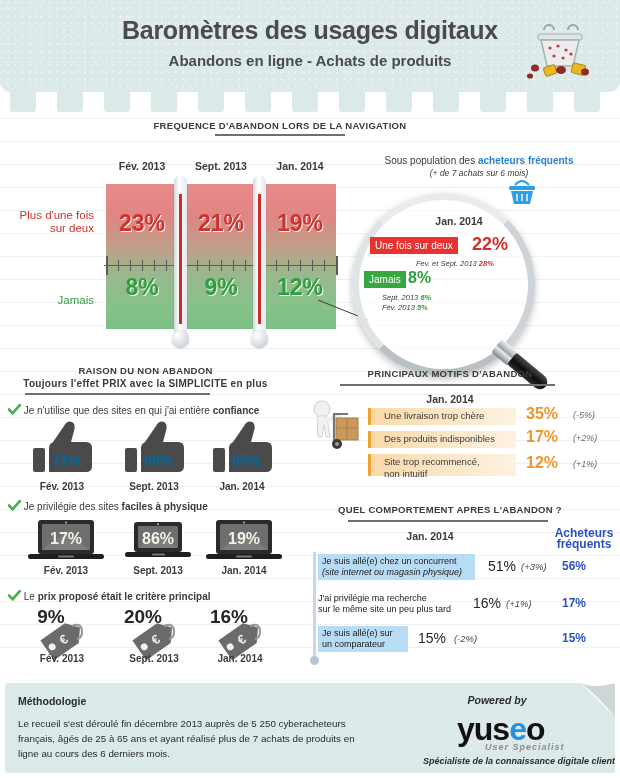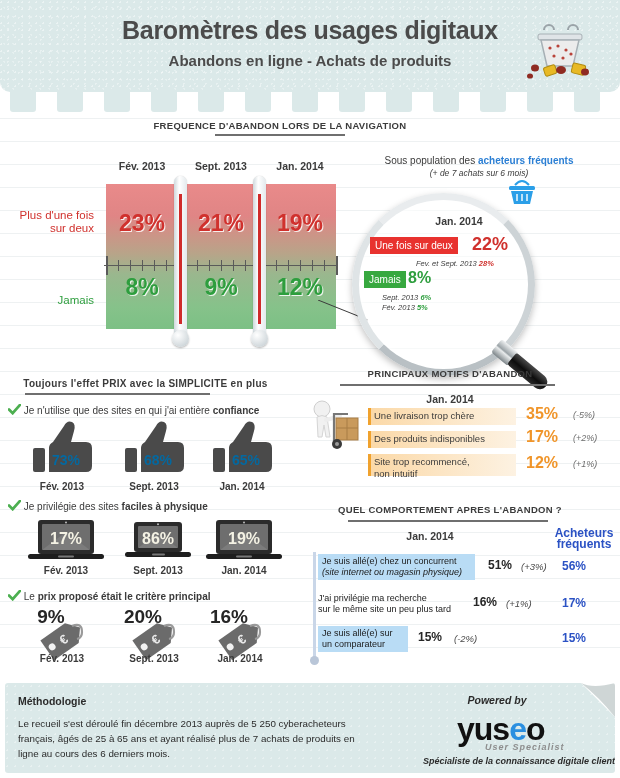--- a/index.html
+++ b/index.html
@@ -159,37 +159,37 @@
   .tag-pct{ position:absolute; left:2px; top:0; width:66px; text-align:center; font-size:19px; font-weight:bold; color:#262626;}
   .tag-date{ position:absolute; left:0; right:0; top:47px; text-align:center; font-size:10px; font-weight:bold; color:#3b3b3b;}
 
   
   .motif-date{ position:absolute; font-size:10.5px; font-weight:bold;}
   .motif-row{ position:absolute; height:17px;}
   .motif-label{
     position:absolute; left:0; top:0; height:17px; width:148px;
     background:linear-gradient(to right,#fbd9a8,#fdf2e2);
     border-left:3px solid #f0a22e;
-    font-size:9.5px; color:#3b3b3b; padding:2px 0 0 3px; line-height:12px;
+    font-size:9.5px; color:#3b3b3b; padding:2px 0 0 13px; line-height:12px;
   }
   .motif-pct{ position:absolute; left:158px; top:-3px; font-size:16px; font-weight:bold; color:#f0952a;}
   .motif-delta{ position:absolute; left:205px; top:2px; font-size:9px; font-style:italic; color:#6e6e6e;}
 
   
   .comp-date{ position:absolute; font-size:10.5px; font-weight:bold;}
   .comp-head{ position:absolute; font-size:12px; font-weight:bold; color:#2b52c4; text-align:center; width:64px; line-height:11px;}
   .comp-axis{ position:absolute; width:3px; background:#c9d6e8;}
   .comp-axis:after{ content:""; position:absolute; left:-3px; bottom:-8px; width:9px; height:9px; border-radius:50%; background:#b9c6d8;}
   .comp-row{ position:absolute; height:26px;}
   .comp-label{
     position:absolute; left:0; top:0; background:#b9dcf5; color:#1b1b1b;
     font-size:9px; line-height:11px; padding:2px 4px;
   }
   .comp-label i{ }
-  .comp-pct{ position:absolute; font-size:12px; font-weight:bold; color:#262626;}
+  .comp-pct{ position:absolute; font-size:14px; font-weight:normal; color:#262626;}
   .comp-delta{ position:absolute; font-size:9.5px; font-style:italic; color:#4a4a4a;}
   .comp-freq{ position:absolute; font-size:12px; font-weight:bold; color:#2b52c4;}
 
   
   .footer{
     position:absolute; left:5px; top:683px; width:610px; height:90px;
     background:#dbe9e9; border-radius:3px; overflow:hidden;
   }
   .footer:before{
     content:""; position:absolute; inset:0;
@@ -389,20 +389,21 @@
     <div class="mag-note" style="left:30px; top:100px;">
       <span>Sept. 2013</span>
       <span class="v-green">6%</span>
     </div>
     <div class="mag-note" style="left:30px; top:110px;">
       <span>Fév. 2013</span>
       <span class="v-green">5%</span>
     </div>
   </div>
 
+  <div class="sec-title" style="left:8px; top:365px; width:275px;">RAISON DU NON  ABANDON</div>
   <div class="sec-title" style="left:8px; top:378px; width:275px; font-size:10px;">Toujours l'effet PRIX avec la SIMPLICITE en plus</div>
   <div class="sec-rule thick" style="left:25px; top:393px; width:185px;"></div>
 
   <div class="reason-line" style="left:8px; top:404px;">
     <svg class="check" viewBox="0 0 14 12">
       <path d="M1 6 L5 10 L13 1" stroke="#4caf50" stroke-width="3" fill="none" stroke-linecap="round"></path>
     </svg>
     <span>Je n'utilise que des sites en qui j'ai entière </span><b>confiance</b>
   </div>
 

